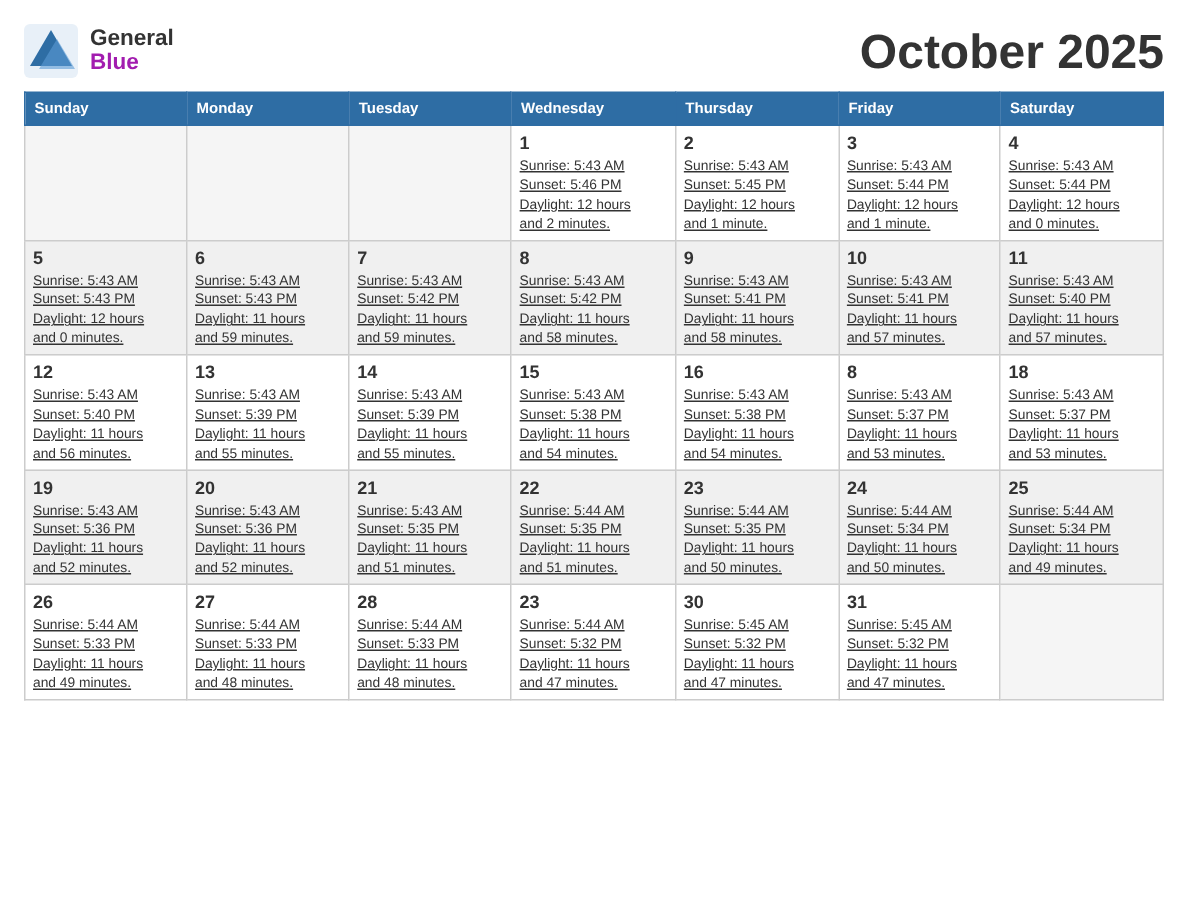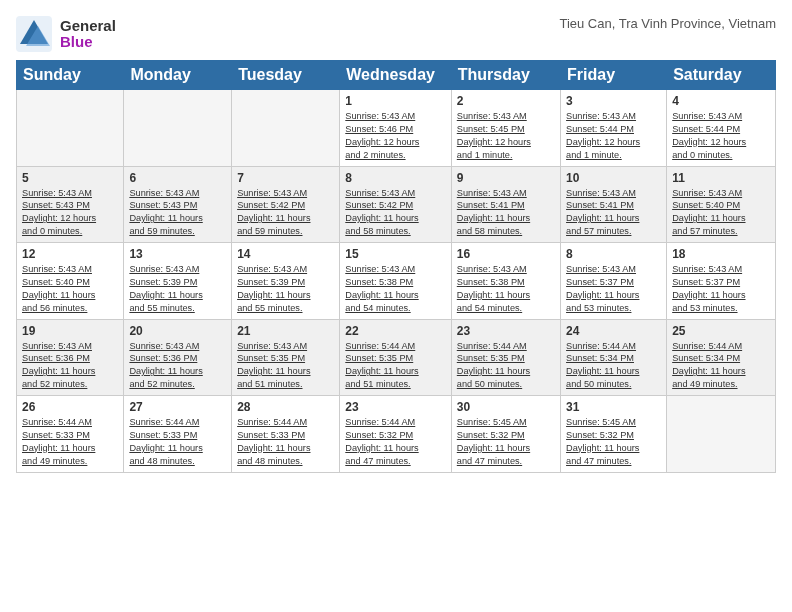--- a/index.html
+++ b/index.html
@@ -53,21 +53,21 @@
       font-size: 13px;
       color: #555;
     }
     .calendar {
       width: 100%;
       border-collapse: collapse;
     }
     .calendar th {
       background: #2e6da4;
       color: #fff;
-      font-size: 16px;
+      font-size: 10px;
       font-weight: bold;
       padding: 5px 6px;
       text-align: left;
       border: 1px solid #2e6da4;
     }
     .calendar td {
       vertical-align: top;
       border: 1px solid #ccc;
       padding: 4px 5px;
       width: 113px;
@@ -105,21 +105,21 @@
       <rect x="0" y="0" width="36" height="36" rx="4" fill="#e8f0f8"></rect>
       <polygon points="18,4 32,28 4,28" fill="#2e6da4"></polygon>
       <polygon points="22,10 34,30 10,30" fill="#5b9bd5" opacity="0.6"></polygon>
     </svg>
     <div class="logo-text">
       <span class="logo-general">General</span>
       <span class="logo-blue">Blue</span>
     </div>
   </div>
   <div class="title-block">
-    <div class="location">Tieu Can, Tra Vinh Province, Vietnam</div>
+    <div class="month-title">October 2025</div>
   </div>
 </div>
 
 <table class="calendar">
   <thead>
     <tr>
     <th>Sunday</th>
         <th>Monday</th>
         <th>Tuesday</th>
         <th>Wednesday</th>

